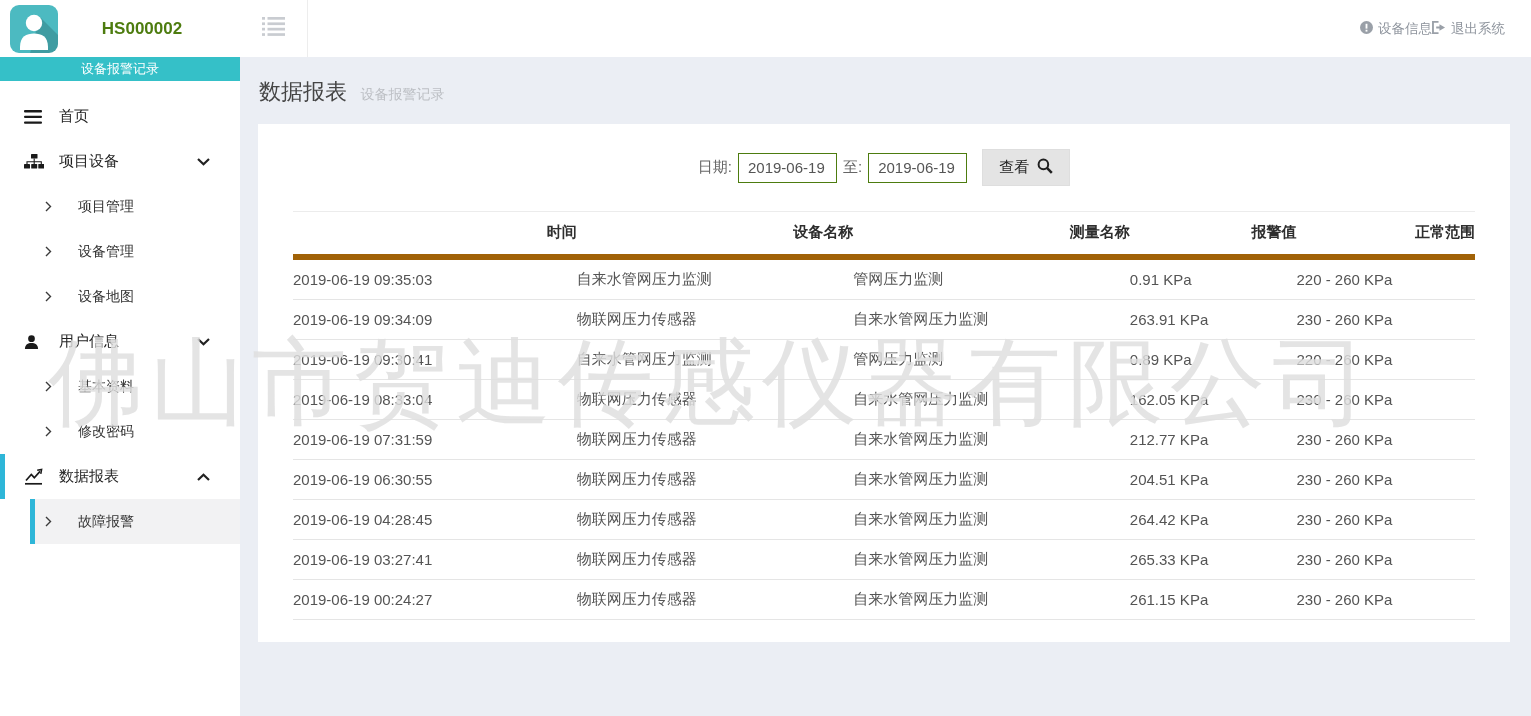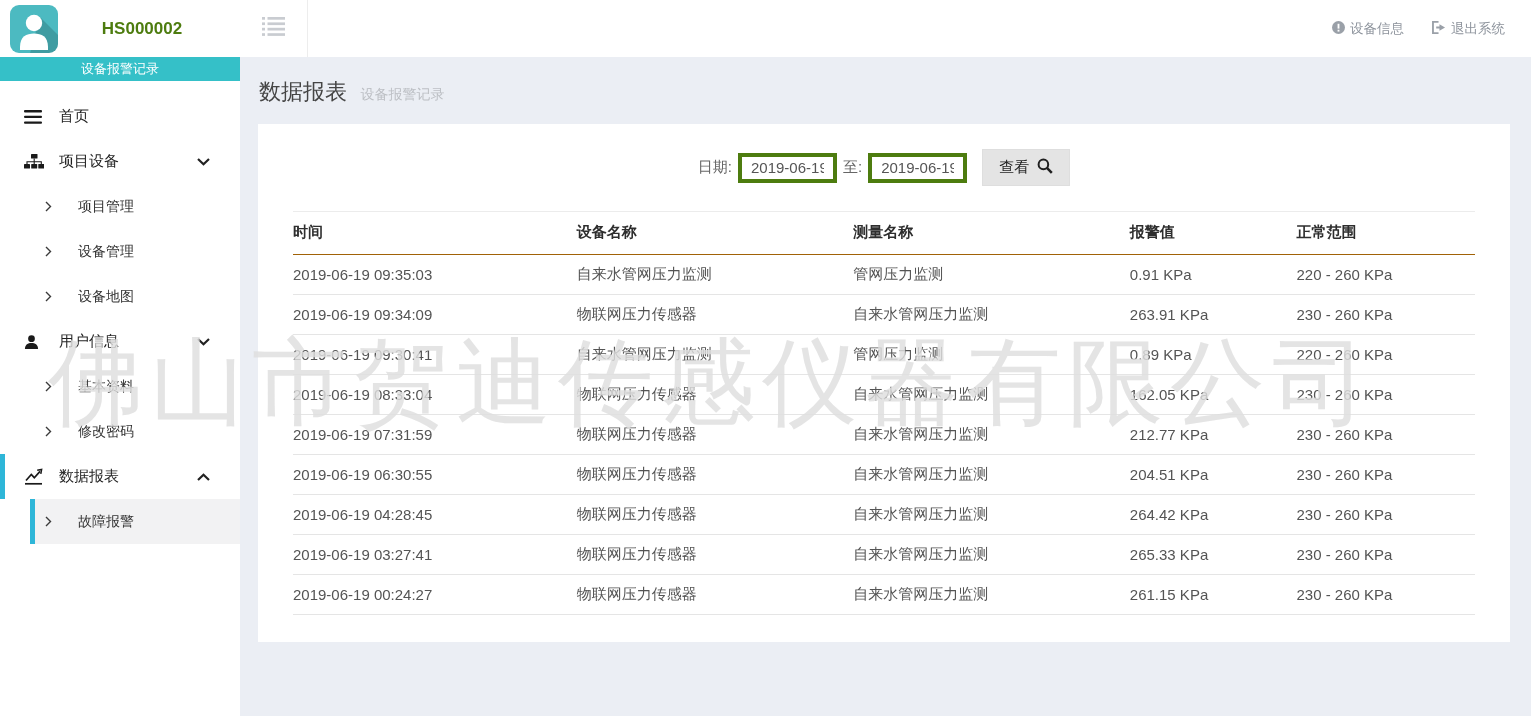--- a/index.html
+++ b/index.html
@@ -22,39 +22,39 @@
   .submenu-item { height:45px; display:flex; align-items:center; padding-left:45px; cursor:pointer; }
   .submenu-item .sub-chev { display:flex; }
   .submenu-item .sub-label { margin-left:26px; font-size:14px; color:#333; }
   .submenu-item.active { margin-left:30px; border-left:5px solid #2eb6d8; background:#f2f2f3; padding-left:10px; }
 
   
   .main { flex:1; display:flex; flex-direction:column; background:#ebeef4; }
   .topbar { height:57px; background:#fff; display:flex; align-items:center; }
   .list-btn { width:68px; height:100%; display:flex; align-items:center; justify-content:center;
     border-right:1px solid #ededed; cursor:pointer; }
-  .topbar-right { margin-left:auto; display:flex; gap:28px; padding-right:26px; }
+  .topbar-right { margin-left:auto; display:flex; padding-right:26px; }
   .top-link { color:#8d939c; font-size:13.5px; display:flex; align-items:center; gap:5px; cursor:pointer; text-decoration:none; }
 
   .page-header { padding:20px 0 17px 19px; }
   .page-title { font-size:22px; color:#454545; }
   .page-subtitle { font-size:14px; color:#bcbfc4; margin-left:9px; }
 
   .card { margin:0 21px 0 18px; background:#fff; height:518px; padding:25px 35px 0; position:relative; }
 
   .filter-row { display:flex; justify-content:center; align-items:center; gap:6px; margin-bottom:25px; }
   .filter-label { font-size:15px; color:#666; }
-  .date-input { width:99px; height:30px; border:4px solid #4d7c0f; background:#fff; padding:0 9px;
+  .date-input { width:99px; height:30px; border:1px solid #4d7c0f; background:#fff; padding:0 9px;
     font-size:15px; color:#555; font-family:inherit; }
   .view-btn { height:37px; padding:0 16px; margin-left:9px; background:#e4e4e4; border:1px solid #dedede;
     font-size:15px; color:#1f1f1f; display:flex; align-items:center; gap:8px; cursor:pointer; font-family:inherit; }
 
   table { width:100%; border-collapse:collapse; }
-  th { padding:11px 0 12px; border-top:1px solid #ececec; border-bottom:1px solid #a16207;
-    font-size:15px; font-weight:700; color:#2e2e2e; text-align:left; }
+  th { padding:11px 0 12px; border-top:1px solid #ececec; border-bottom:6px solid #a16207;
+    font-size:15px; font-weight:700; color:#2e2e2e; text-align:right; }
   td { padding:10px 0; border-bottom:1px solid #e5e5e5; font-size:15px; color:#545454; }
 
   
   .watermark { position:absolute; left:48px; top:320px; z-index:40; white-space:nowrap; pointer-events:none;
     font-size:95px; letter-spacing:7px; color:rgba(222,222,222,0.83); }
 </style>
 </head>
 <body>
 
 <div class="app">

